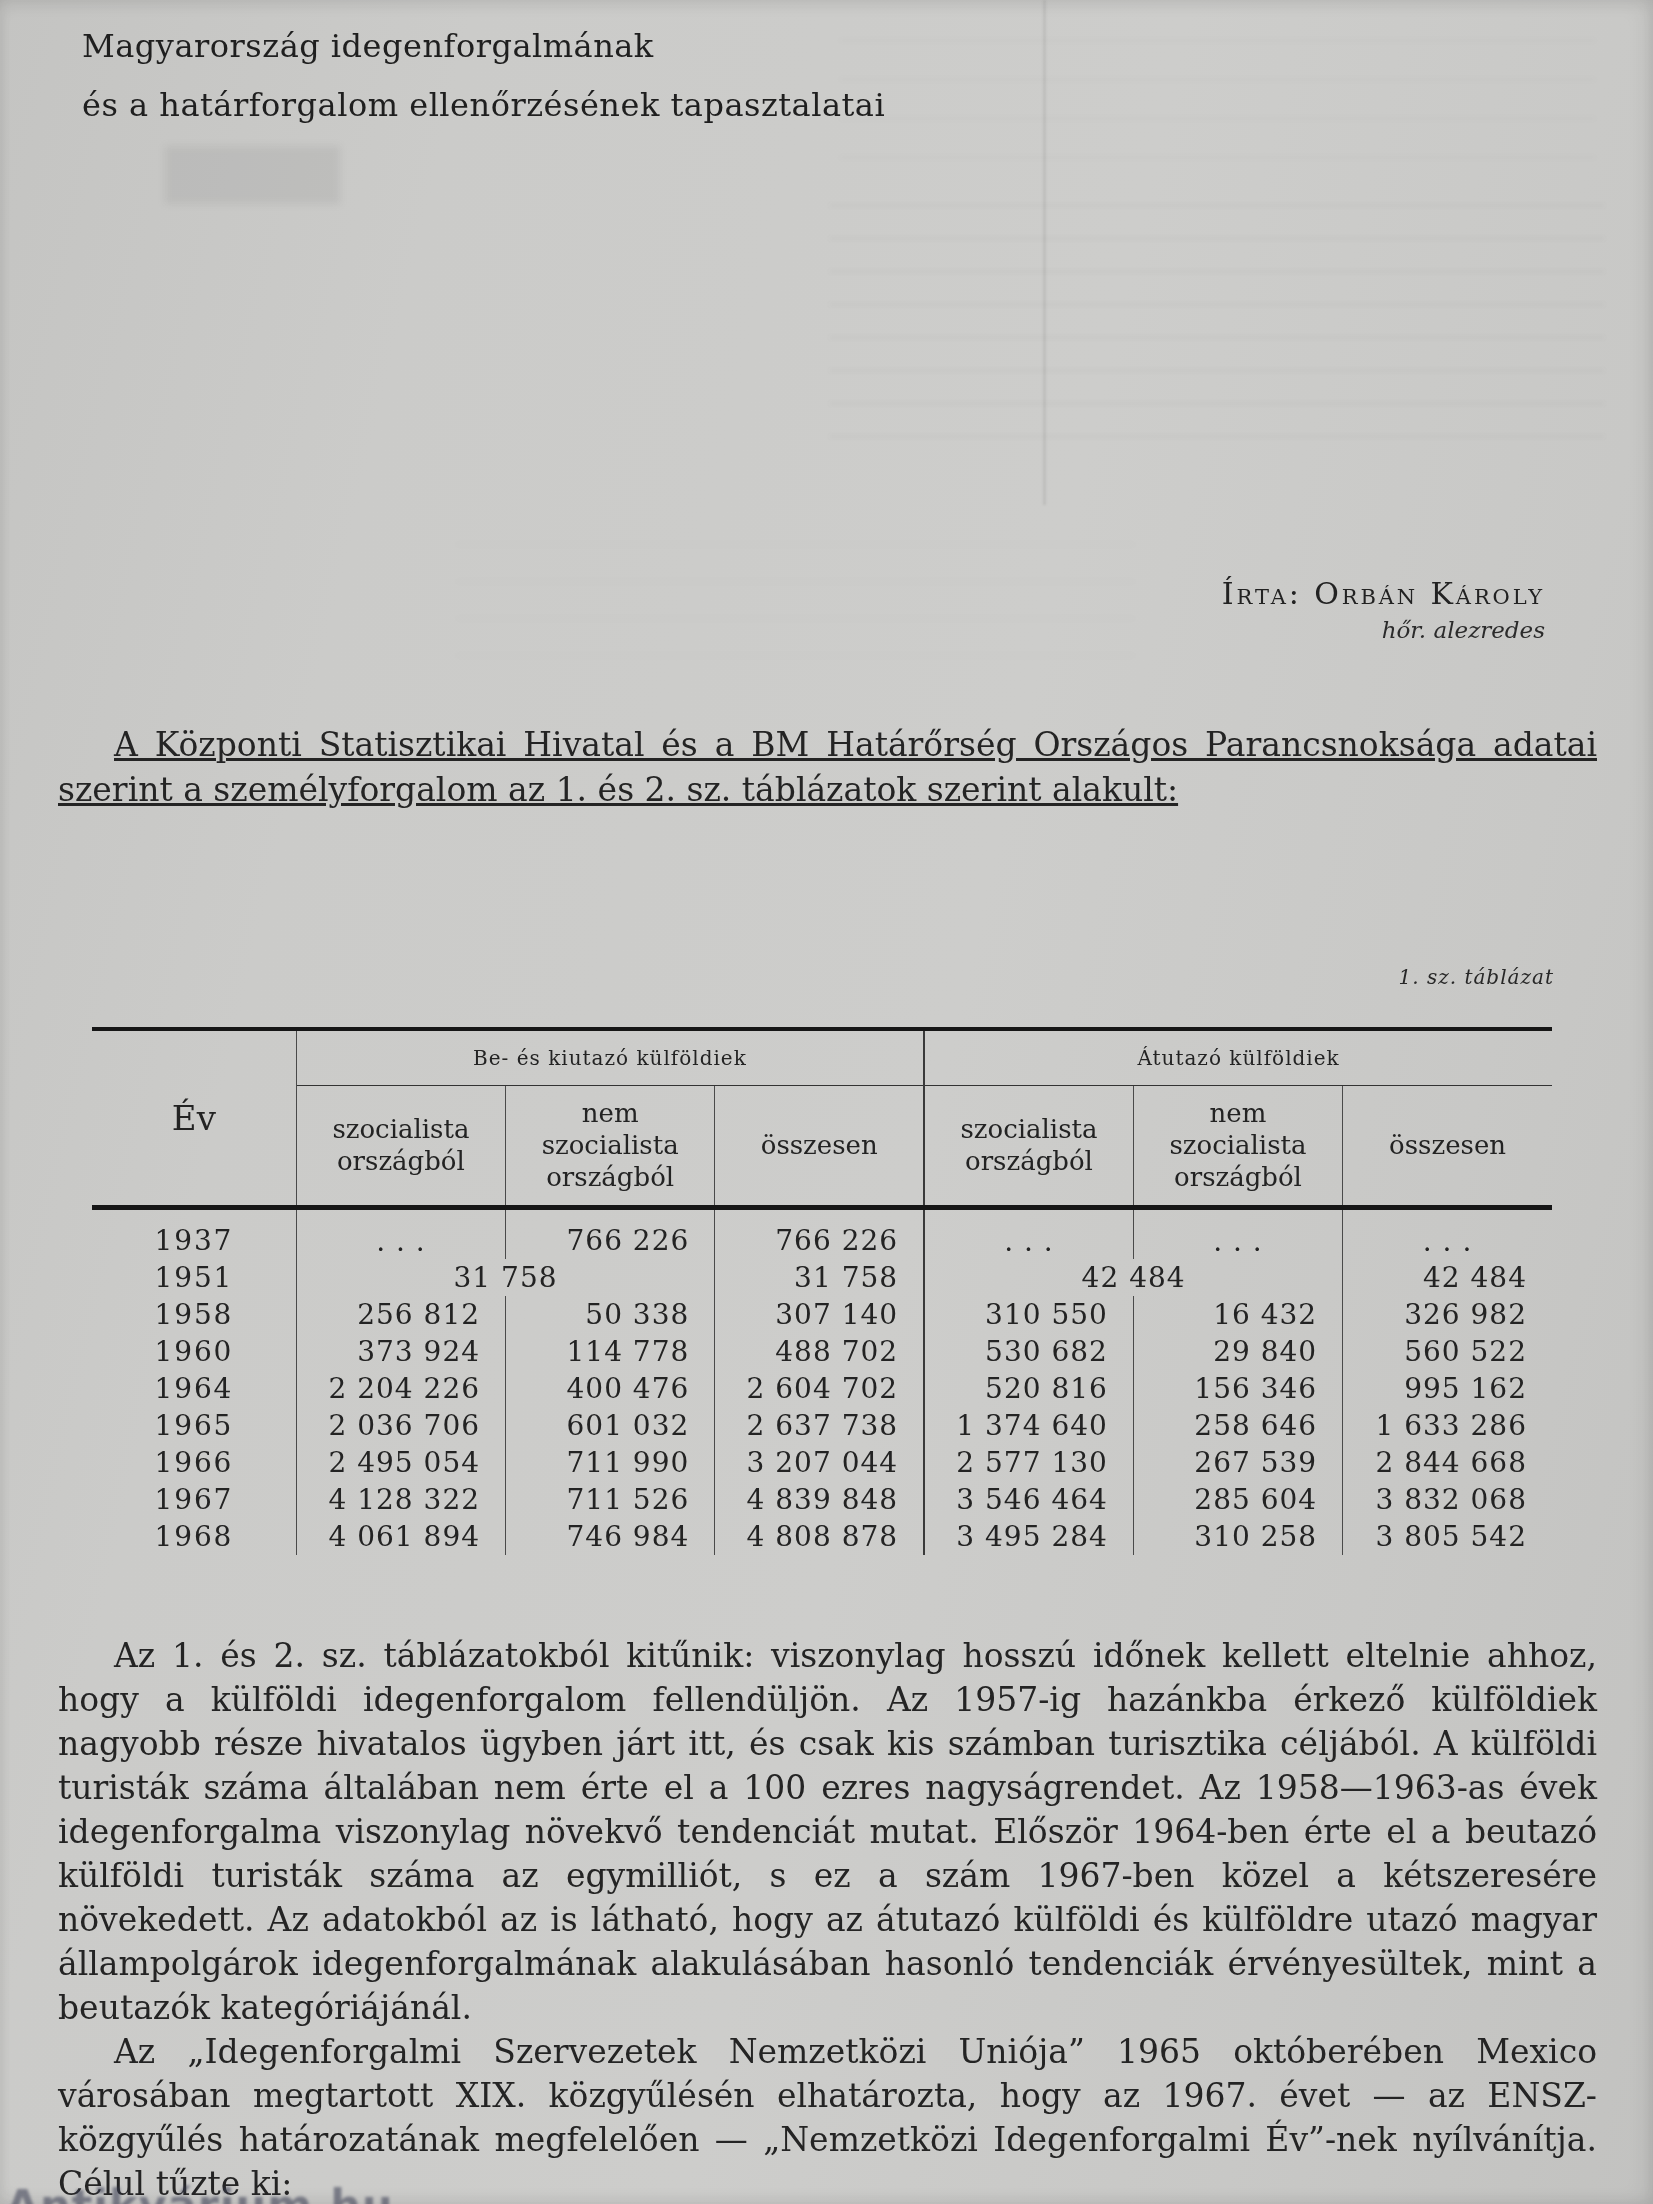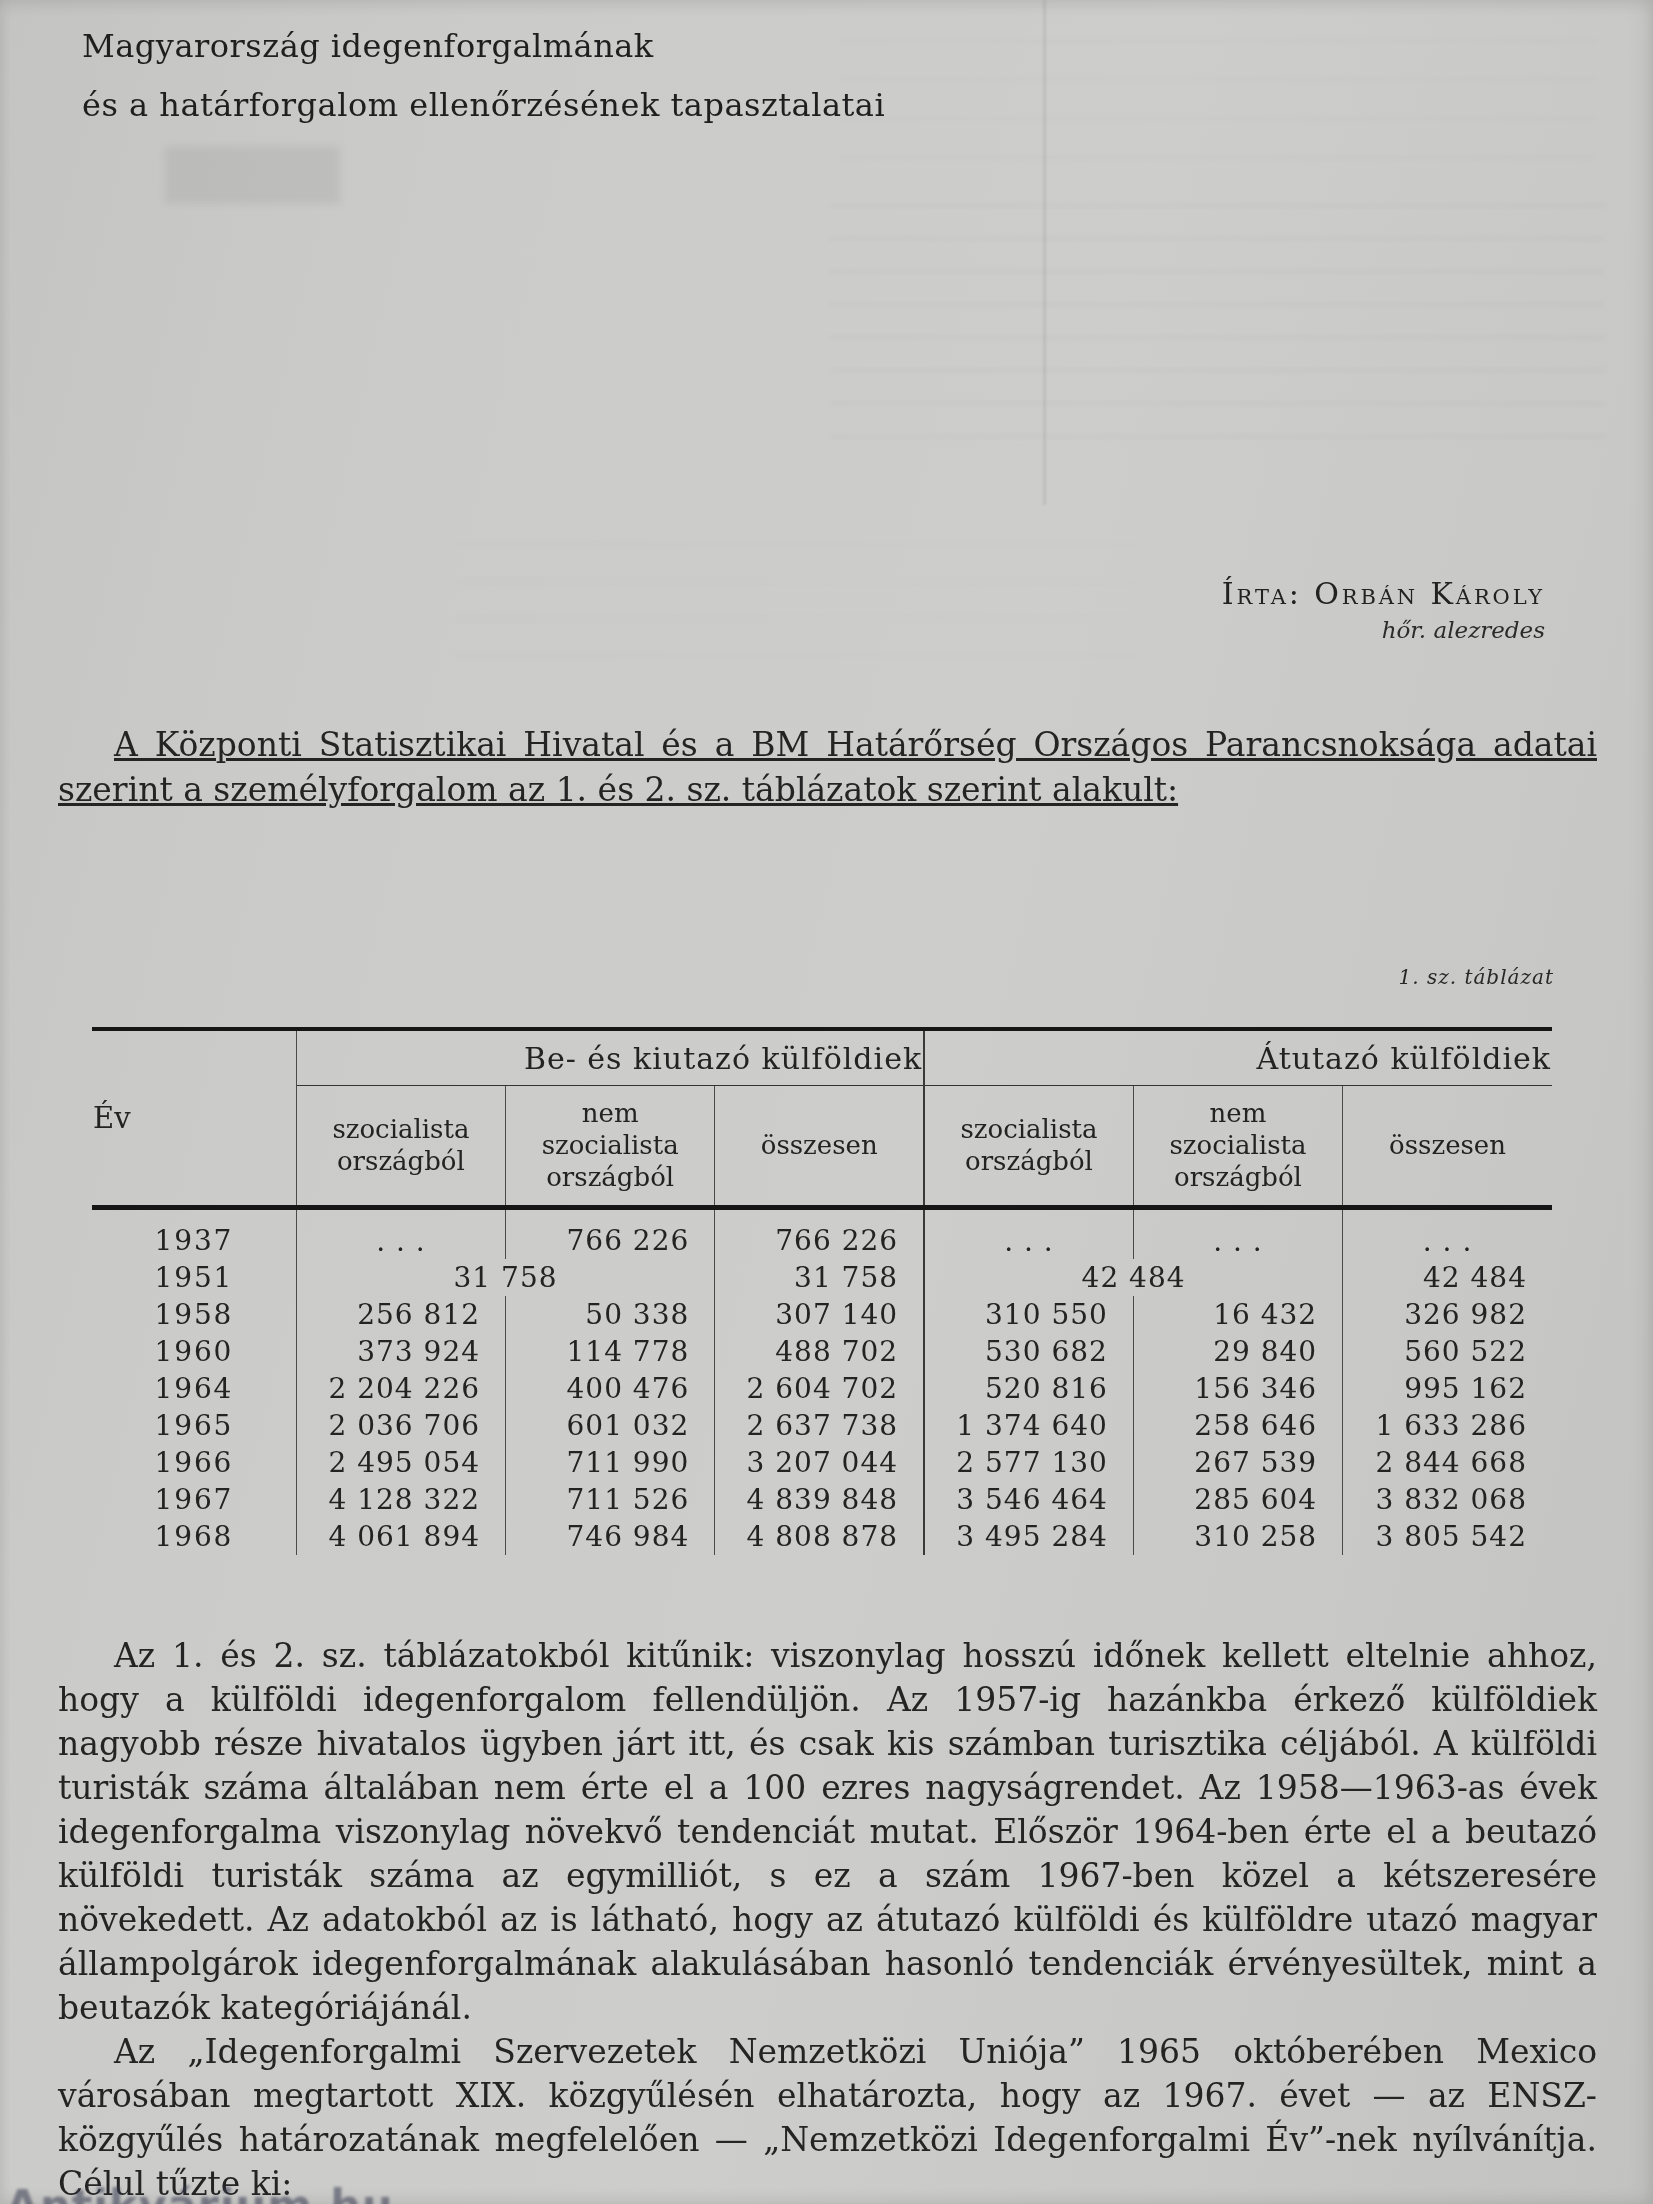--- a/index.html
+++ b/index.html
@@ -65,25 +65,25 @@
   .tbl-wrap{position:absolute;left:92px;top:1027px;width:1460px;}
   table{
     border-collapse:collapse;width:100%;table-layout:fixed;
     border-top:4.9px solid #161616;
     font-size:28px;color:#232323;
   }
   col.c-year{width:204px;}
   col.c-data{width:209px;}
   th{font-weight:400;}
   .th-year{
-    text-align:left;vertical-align:middle;font-size:29px;
+    text-align:center;vertical-align:middle;font-size:34px;
     border-right:1.9px solid #4a4a4a;border-bottom:5.8px solid #161616;
   }
   .th-group{
-    height:52px;text-align:right;vertical-align:middle;font-size:30px;letter-spacing:1px;
+    height:52px;text-align:center;vertical-align:middle;font-size:20px;letter-spacing:1px;
     border-bottom:1.9px solid #333;
   }
   .th-group.g1{border-left:1.9px solid #4a4a4a;}
   .th-group.g2{border-left:2.9px solid #3a3a3a;}
   th.sub{
     height:111px;text-align:center;vertical-align:middle;
     font-size:26px;line-height:32px;padding:3.9px 7.8px;
     border-left:1.9px solid #4a4a4a;border-bottom:5.8px solid #161616;
   }
   th.sub.gdiv{border-left:2.9px solid #3a3a3a;}

